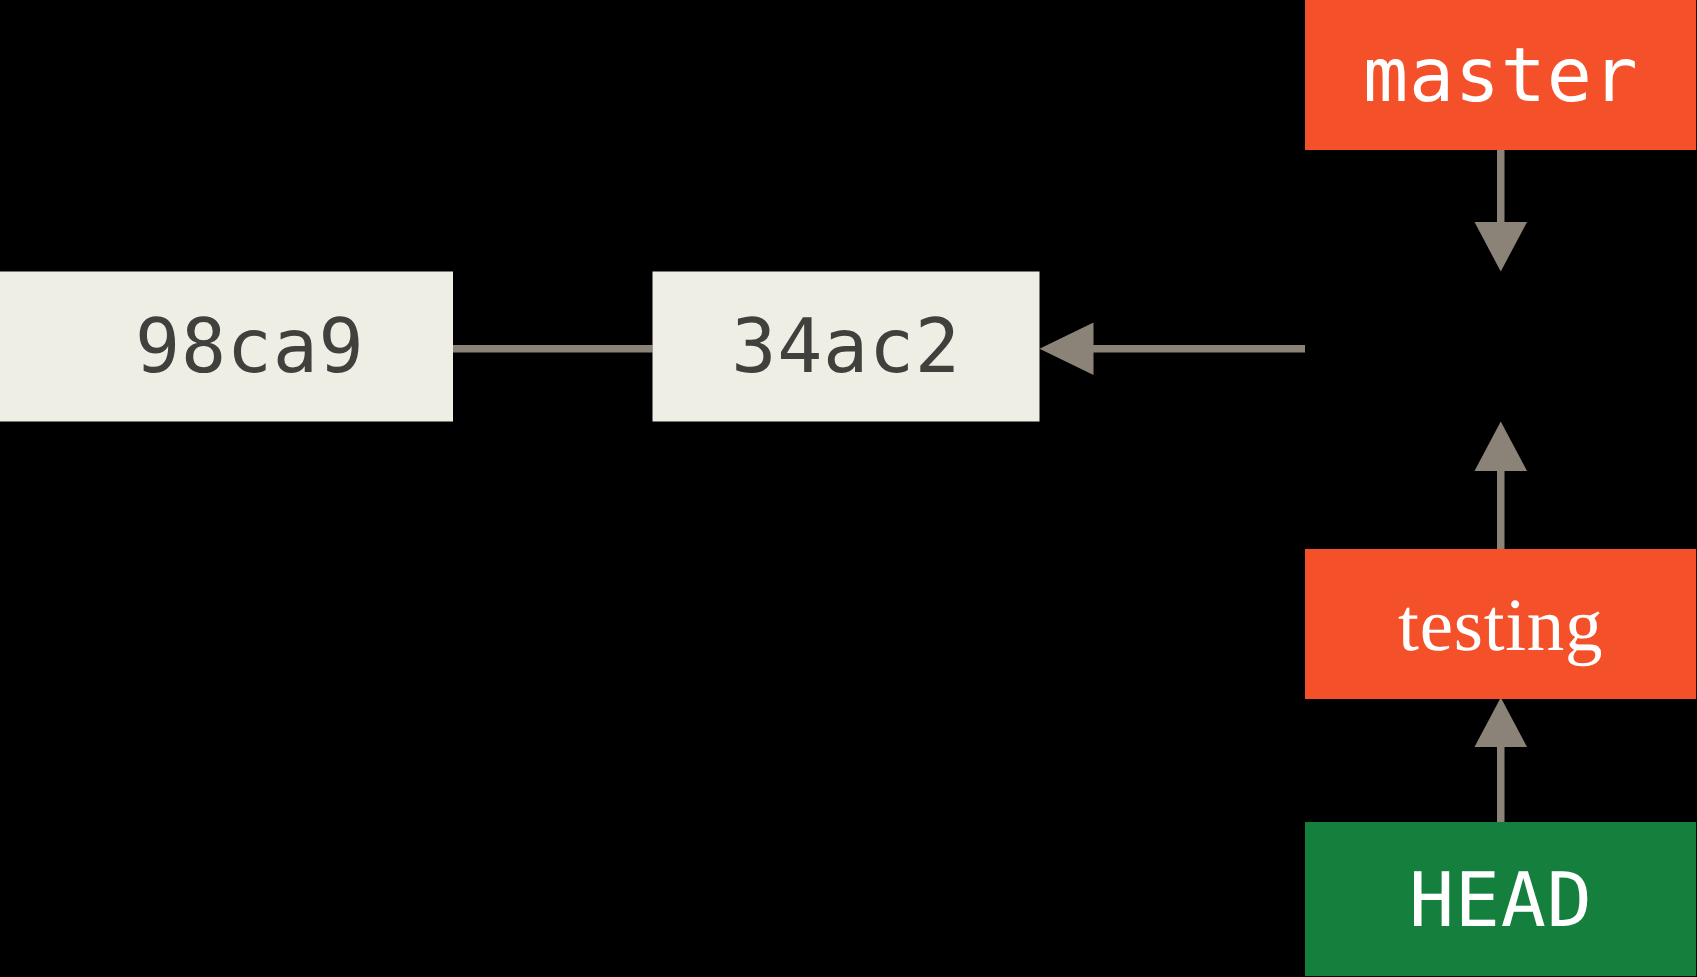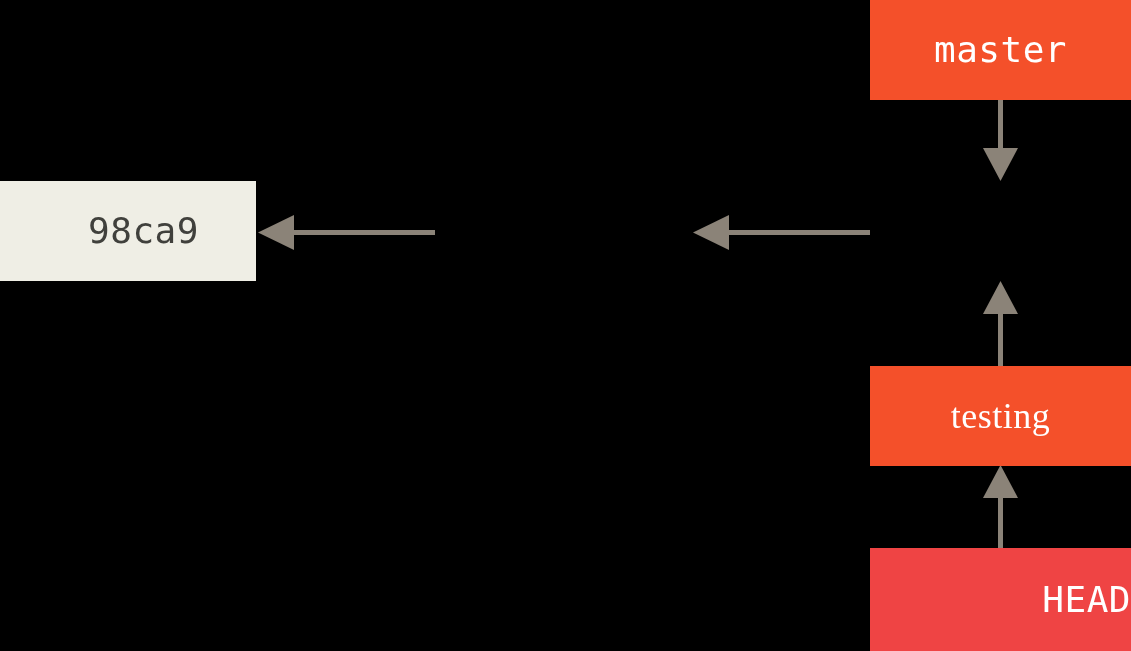--- a/index.html
+++ b/index.html
@@ -17,45 +17,44 @@
     overflow: hidden;
     font-family: "DejaVu Sans Mono", "Liberation Mono", monospace;
   }
 
   .node {
     position: absolute;
     display: flex;
     align-items: center;
     justify-content: center;
     font-family: "DejaVu Sans Mono", "Liberation Mono", monospace;
-    font-size: 36px;
+    font-size: 50px;
     letter-spacing: 0.5px;
     line-height: 1;
     white-space: nowrap;
     user-select: none;
   }
 
   .node.commit {
     background: #EFEEE5;
     color: #40403C;
   }
 
   .node.branch {
     background: #F4502A;
     color: #FFFFFF;
   }
 
   .node.head {
-    background: #ef4444;
+    background: #15803d;
     color: #FFFFFF;
-    justify-content: flex-end;
   }
 
   
-  #node-98ca9 { left: 0px;   top: 181px; width: 256px; height: 100px; padding-left: 31px; }
+  #node-98ca9 { left: 0px;   top: 181px; width: 302px; height: 100px; padding-left: 31px; }
   #node-34ac2 { left: 435px; top: 181px; width: 258px; height: 100px; }
   #node-f30ab { left: 870px; top: 181px; width: 261px; height: 100px; }
 
   
   #node-master  { left: 870px; top: 0px;   width: 261px; height: 100px; }
   #node-testing { left: 870px; top: 366px; width: 261px; height: 100px; font-family: Liberation Serif, serif; }
   #node-head    { left: 870px; top: 548px; width: 261px; height: 103px; }
 
   
   #arrow-layer {
@@ -101,20 +100,23 @@
   </svg>
 
   <div id="node-master" class="node branch">
     <span>master</span>
   </div>
 
   <div id="node-98ca9" class="node commit">
     <span>98ca9</span>
   </div>
 
+  <div id="node-34ac2" class="node commit">
+    <span>34ac2</span>
+  </div>
 
 
   <div id="node-testing" class="node branch">
     <span>testing</span>
   </div>
 
   <div id="node-head" class="node head">
     <span>HEAD</span>
   </div>
 

